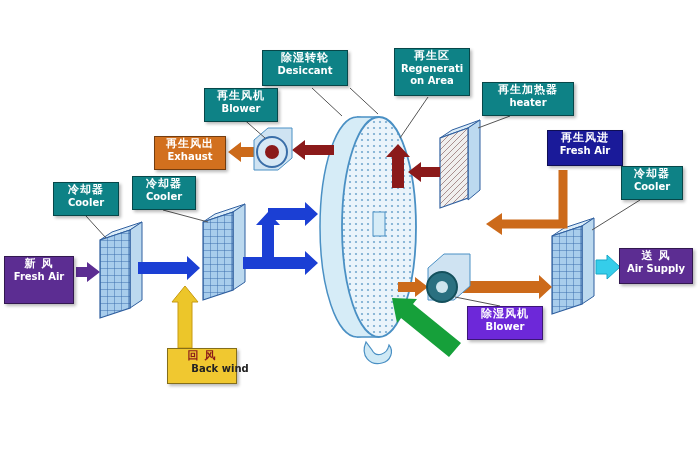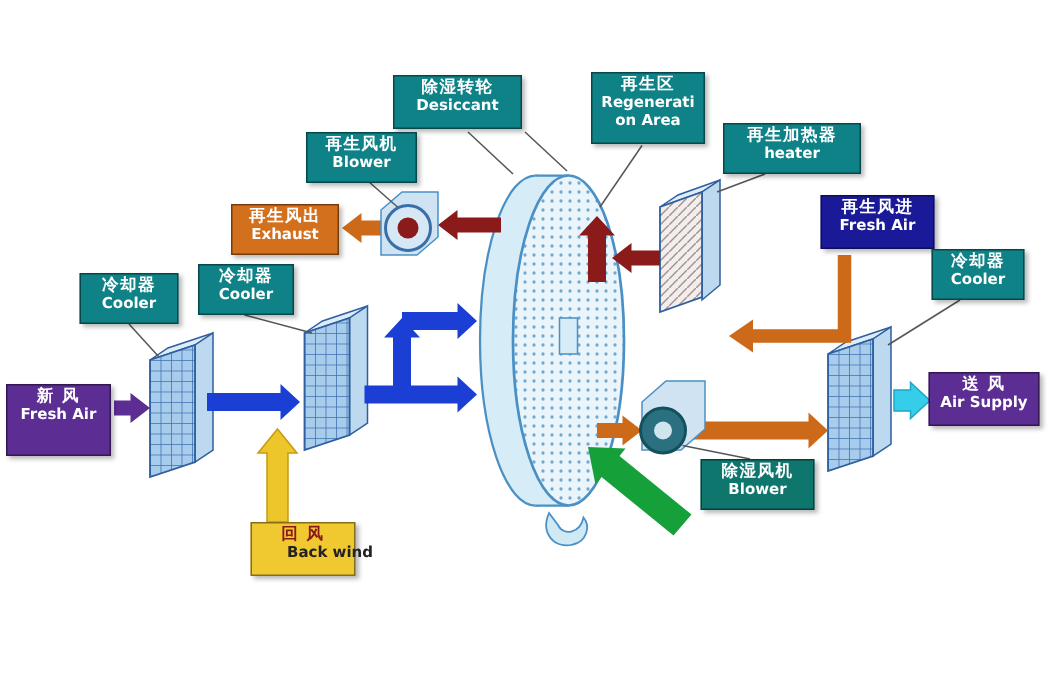--- a/index.html
+++ b/index.html
@@ -14,21 +14,21 @@
     box-shadow:2px 2px 3px rgba(0,0,0,.28);box-sizing:border-box;line-height:1.25;
   }
   .lbl .zh{font-size:11px;letter-spacing:1px;white-space:nowrap;}
   .lbl .en{font-size:10px;white-space:nowrap;}
   .teal{background:#0e8286;color:#fff;}
   .orange{background:#d2701e;color:#fff;}
   .navy{background:#1a1a99;color:#fff;}
   .purple{background:#5c2d92;color:#fff;}
   .yellow{background:#f0c830;color:#8b1a1a;}
   .yellow .en{color:#222;margin-left:36px;}
-  .green{background:#0f766e;color:#fff;}
+  .green{background:#6d28d9;color:#fff;}
 </style>
 </head>
 <body>
 
 <div id="canvas">
 
   <svg id="shapes" width="700" height="451" viewBox="0 0 700 451">
     <defs>
       <pattern id="dots" width="6" height="6" patternUnits="userSpaceOnUse">
         <rect width="6" height="6" fill="#eaf4fb"></rect>

